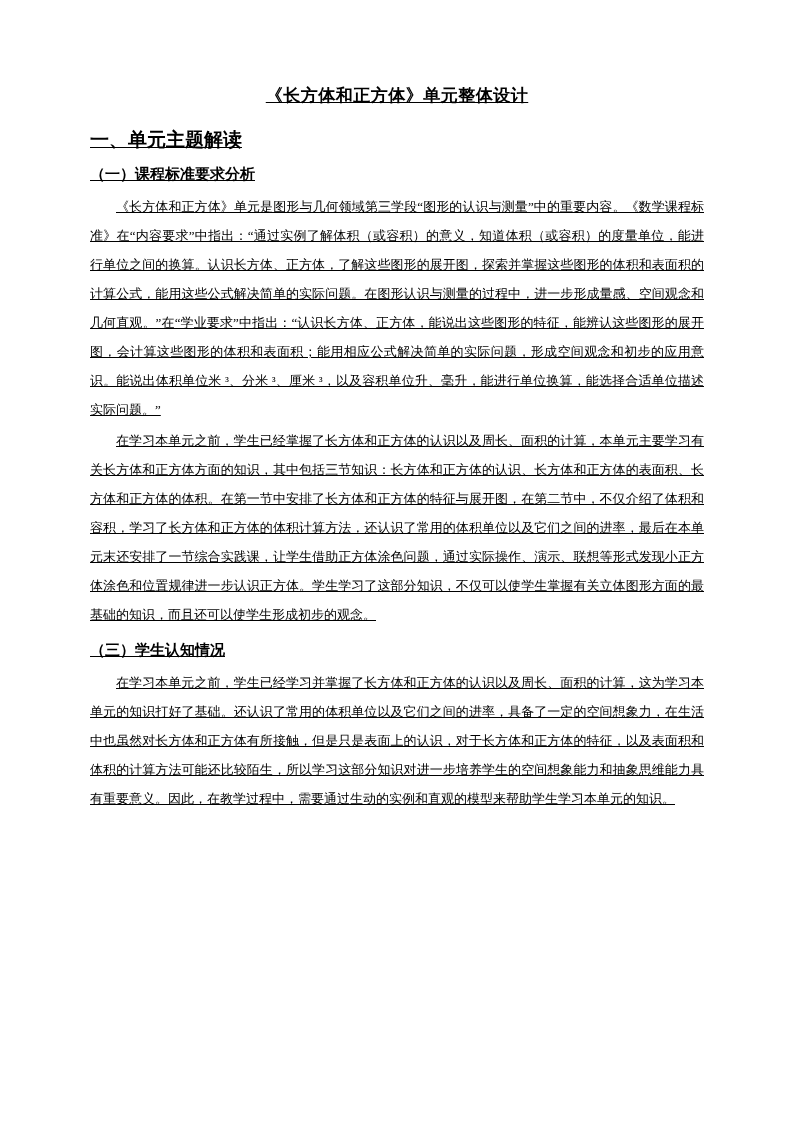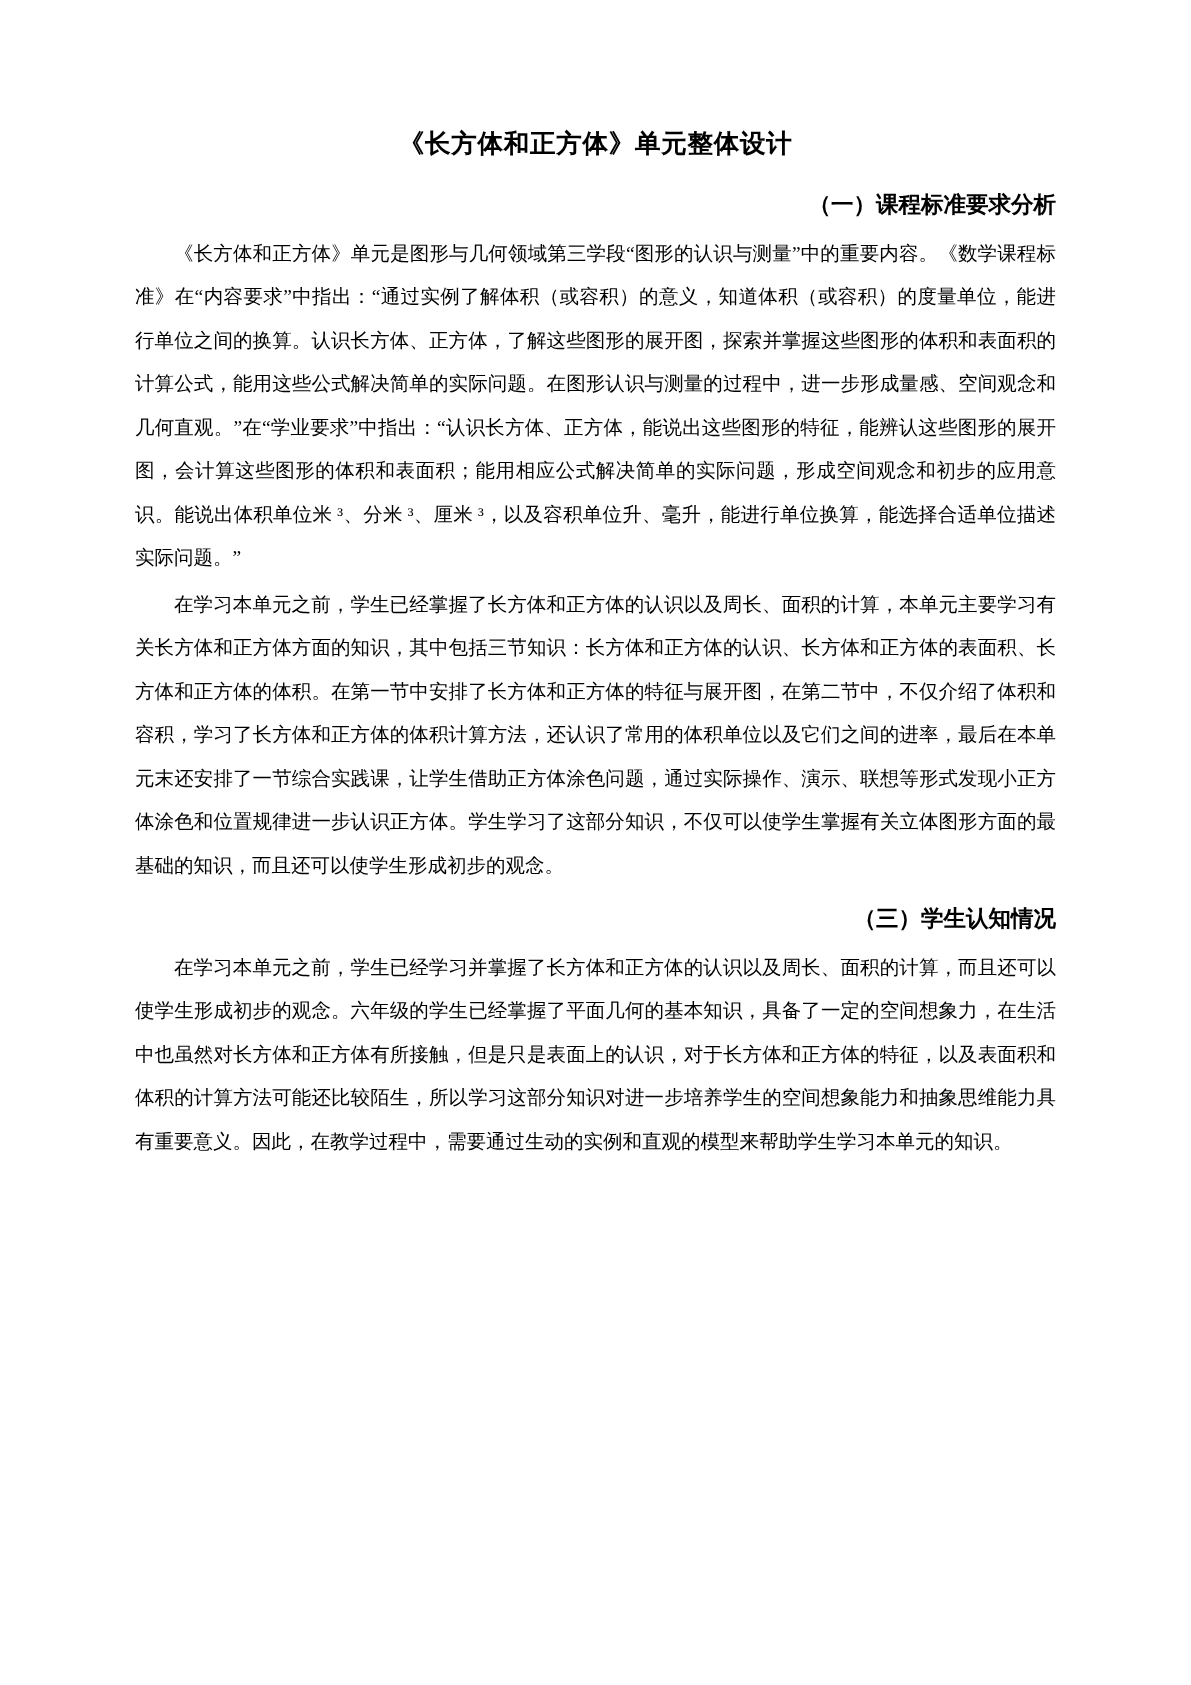--- a/index.html
+++ b/index.html
@@ -11,62 +11,63 @@
     position: relative;
     width: 794px;
     height: 1123px;
     margin: 0 auto;
     background: #ffffff;
     box-sizing: border-box;
     padding: 84px 90px 60px 90px;
     font-family: "Liberation Serif", "DejaVu Serif", serif;
     color: #000000;
     overflow: hidden;
+    text-decoration: underline;
   }
   .doc-title {
     font-family: "Liberation Sans", "DejaVu Sans", sans-serif;
     font-size: 17px;
     font-weight: bold;
     text-align: center;
     margin: 0 0 20px 0;
     letter-spacing: 0.5px;
   }
   .section-heading {
     font-family: "Liberation Sans", "DejaVu Sans", sans-serif;
     font-size: 19px;
     font-weight: bold;
     margin: 16px 0 12px 0;
   }
   .subsection-heading {
     font-family: "Liberation Sans", "DejaVu Sans", sans-serif;
     font-size: 15px;
     font-weight: bold;
     margin: 12px 0 8px 0;
-    text-align: right;
   }
   .body-para {
     font-size: 13px;
     line-height: 29px;
     text-align: justify;
     text-indent: 2em;
     margin: 0 0 2px 0;
   }
 </style>
 </head>
 <body>
 
 <div class="page">
 
   <h1 class="doc-title">《长方体和正方体》单元整体设计</h1>
 
+  <h2 class="section-heading">一、单元主题解读</h2>
 
   <h3 class="subsection-heading">（一）课程标准要求分析</h3>
 
   <p class="body-para">《长方体和正方体》单元是图形与几何领域第三学段“图形的认识与测量”中的重要内容。《数学课程标准》在“内容要求”中指出：“通过实例了解体积（或容积）的意义，知道体积（或容积）的度量单位，能进行单位之间的换算。认识长方体、正方体，了解这些图形的展开图，探索并掌握这些图形的体积和表面积的计算公式，能用这些公式解决简单的实际问题。在图形认识与测量的过程中，进一步形成量感、空间观念和几何直观。”在“学业要求”中指出：“认识长方体、正方体，能说出这些图形的特征，能辨认这些图形的展开图，会计算这些图形的体积和表面积；能用相应公式解决简单的实际问题，形成空间观念和初步的应用意识。能说出体积单位米 ³、分米 ³、厘米 ³，以及容积单位升、毫升，能进行单位换算，能选择合适单位描述实际问题。”</p>
 
 
   <p class="body-para">在学习本单元之前，学生已经掌握了长方体和正方体的认识以及周长、面积的计算，本单元主要学习有关长方体和正方体方面的知识，其中包括三节知识：长方体和正方体的认识、长方体和正方体的表面积、长方体和正方体的体积。在第一节中安排了长方体和正方体的特征与展开图，在第二节中，不仅介绍了体积和容积，学习了长方体和正方体的体积计算方法，还认识了常用的体积单位以及它们之间的进率，最后在本单元末还安排了一节综合实践课，让学生借助正方体涂色问题，通过实际操作、演示、联想等形式发现小正方体涂色和位置规律进一步认识正方体。学生学习了这部分知识，不仅可以使学生掌握有关立体图形方面的最基础的知识，而且还可以使学生形成初步的观念。</p>
 
   <h3 class="subsection-heading">（三）学生认知情况</h3>
 
-  <p class="body-para">在学习本单元之前，学生已经学习并掌握了长方体和正方体的认识以及周长、面积的计算，而且还可以使学生形成初步的观念。六年级的学生已经掌握了平面几何的基本知识，具备了一定的空间想象力，在生活中也虽然对长方体和正方体有所接触，但是只是表面上的认识，对于长方体和正方体的特征，以及表面积和体积的计算方法可能还比较陌生，所以学习这部分知识对进一步培养学生的空间想象能力和抽象思维能力具有重要意义。因此，在教学过程中，需要通过生动的实例和直观的模型来帮助学生学习本单元的知识。</p>
+  <p class="body-para">在学习本单元之前，学生已经学习并掌握了长方体和正方体的认识以及周长、面积的计算，这为学习本单元的知识打好了基础。还认识了常用的体积单位以及它们之间的进率，具备了一定的空间想象力，在生活中也虽然对长方体和正方体有所接触，但是只是表面上的认识，对于长方体和正方体的特征，以及表面积和体积的计算方法可能还比较陌生，所以学习这部分知识对进一步培养学生的空间想象能力和抽象思维能力具有重要意义。因此，在教学过程中，需要通过生动的实例和直观的模型来帮助学生学习本单元的知识。</p>
 
 </div>
 
 </body></html>

